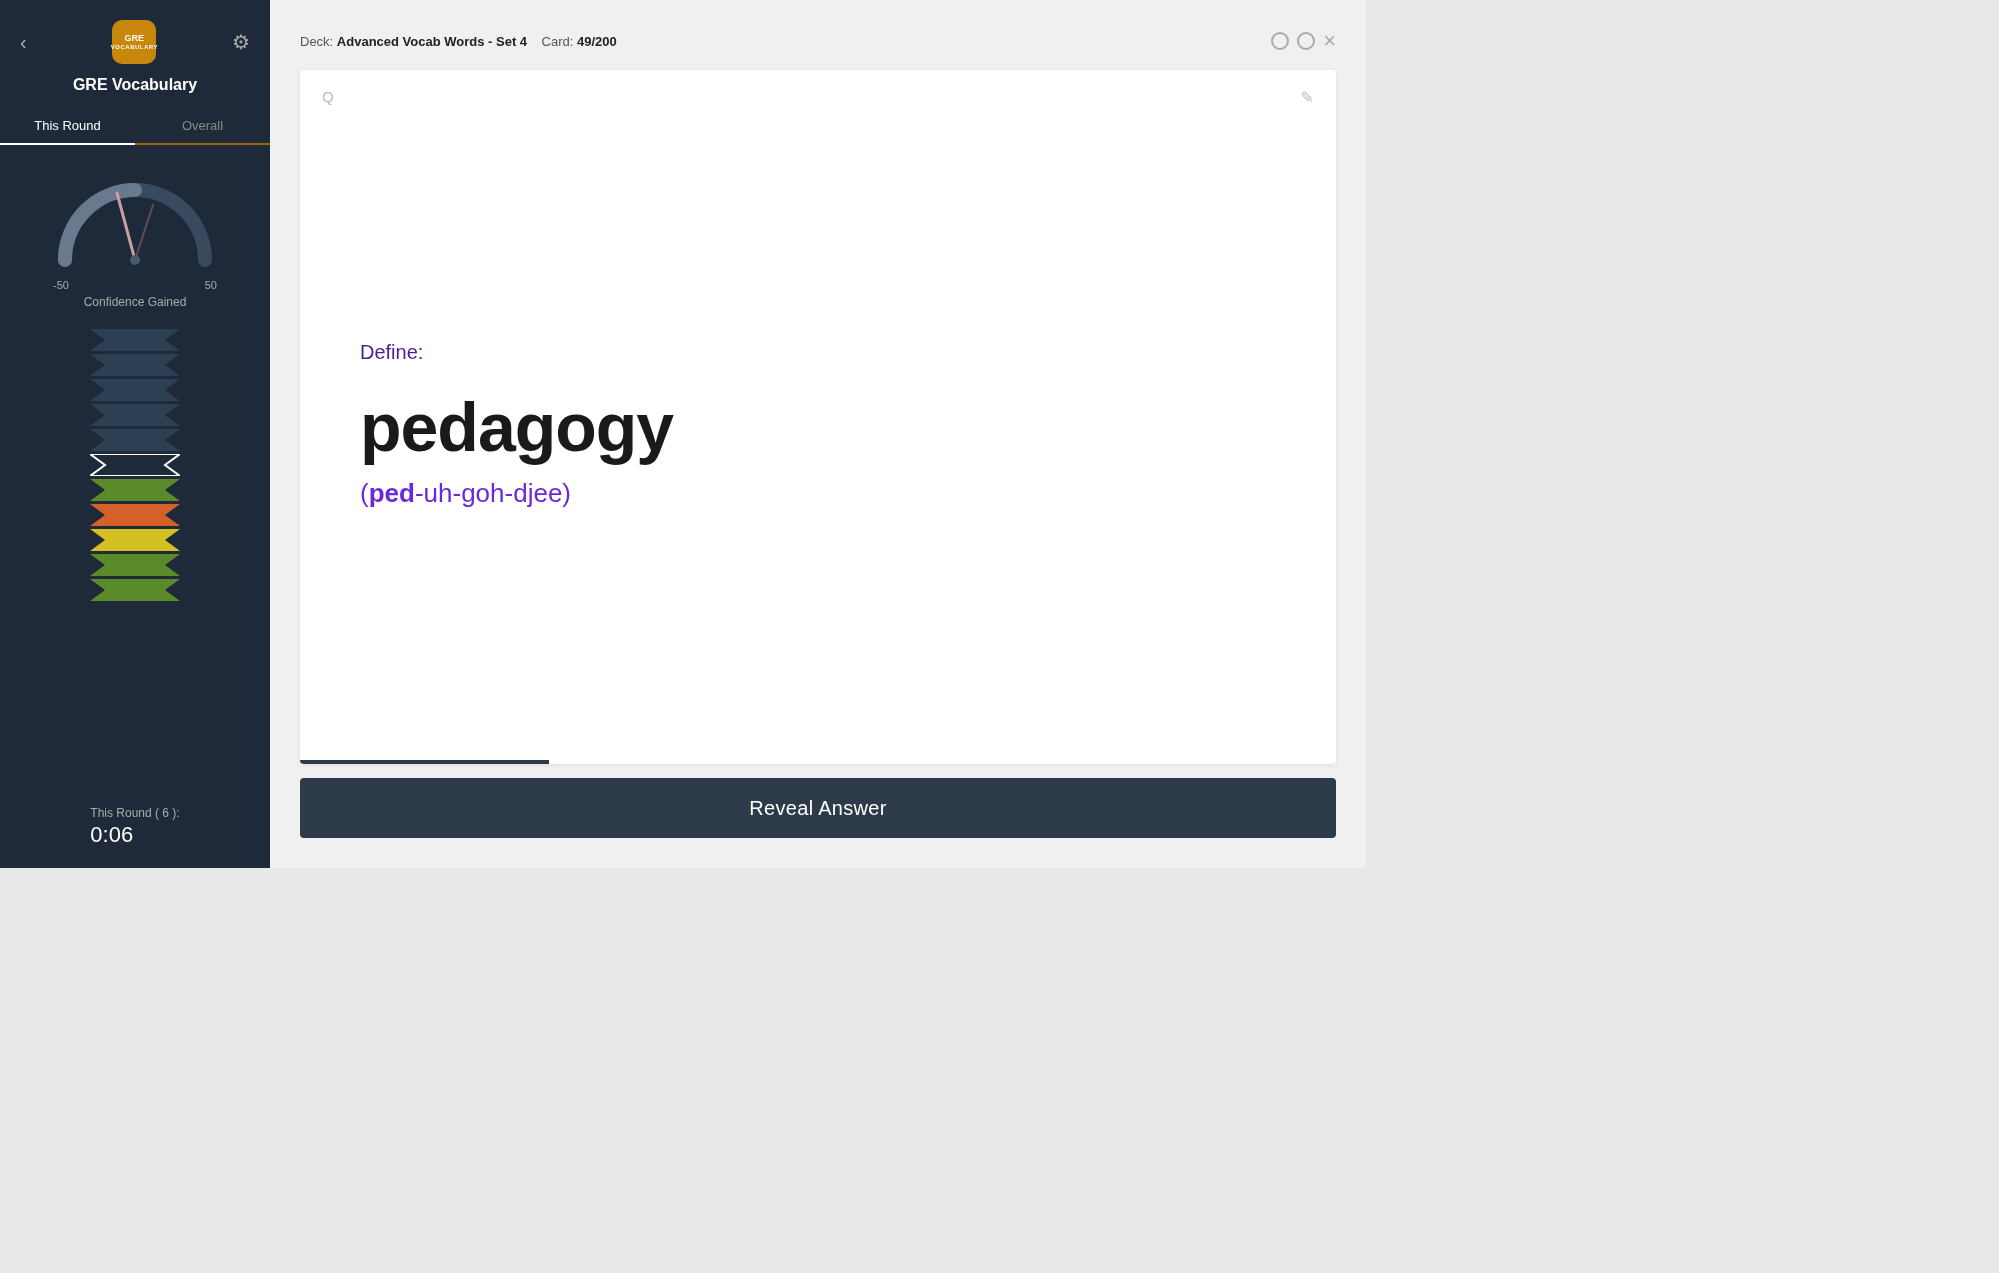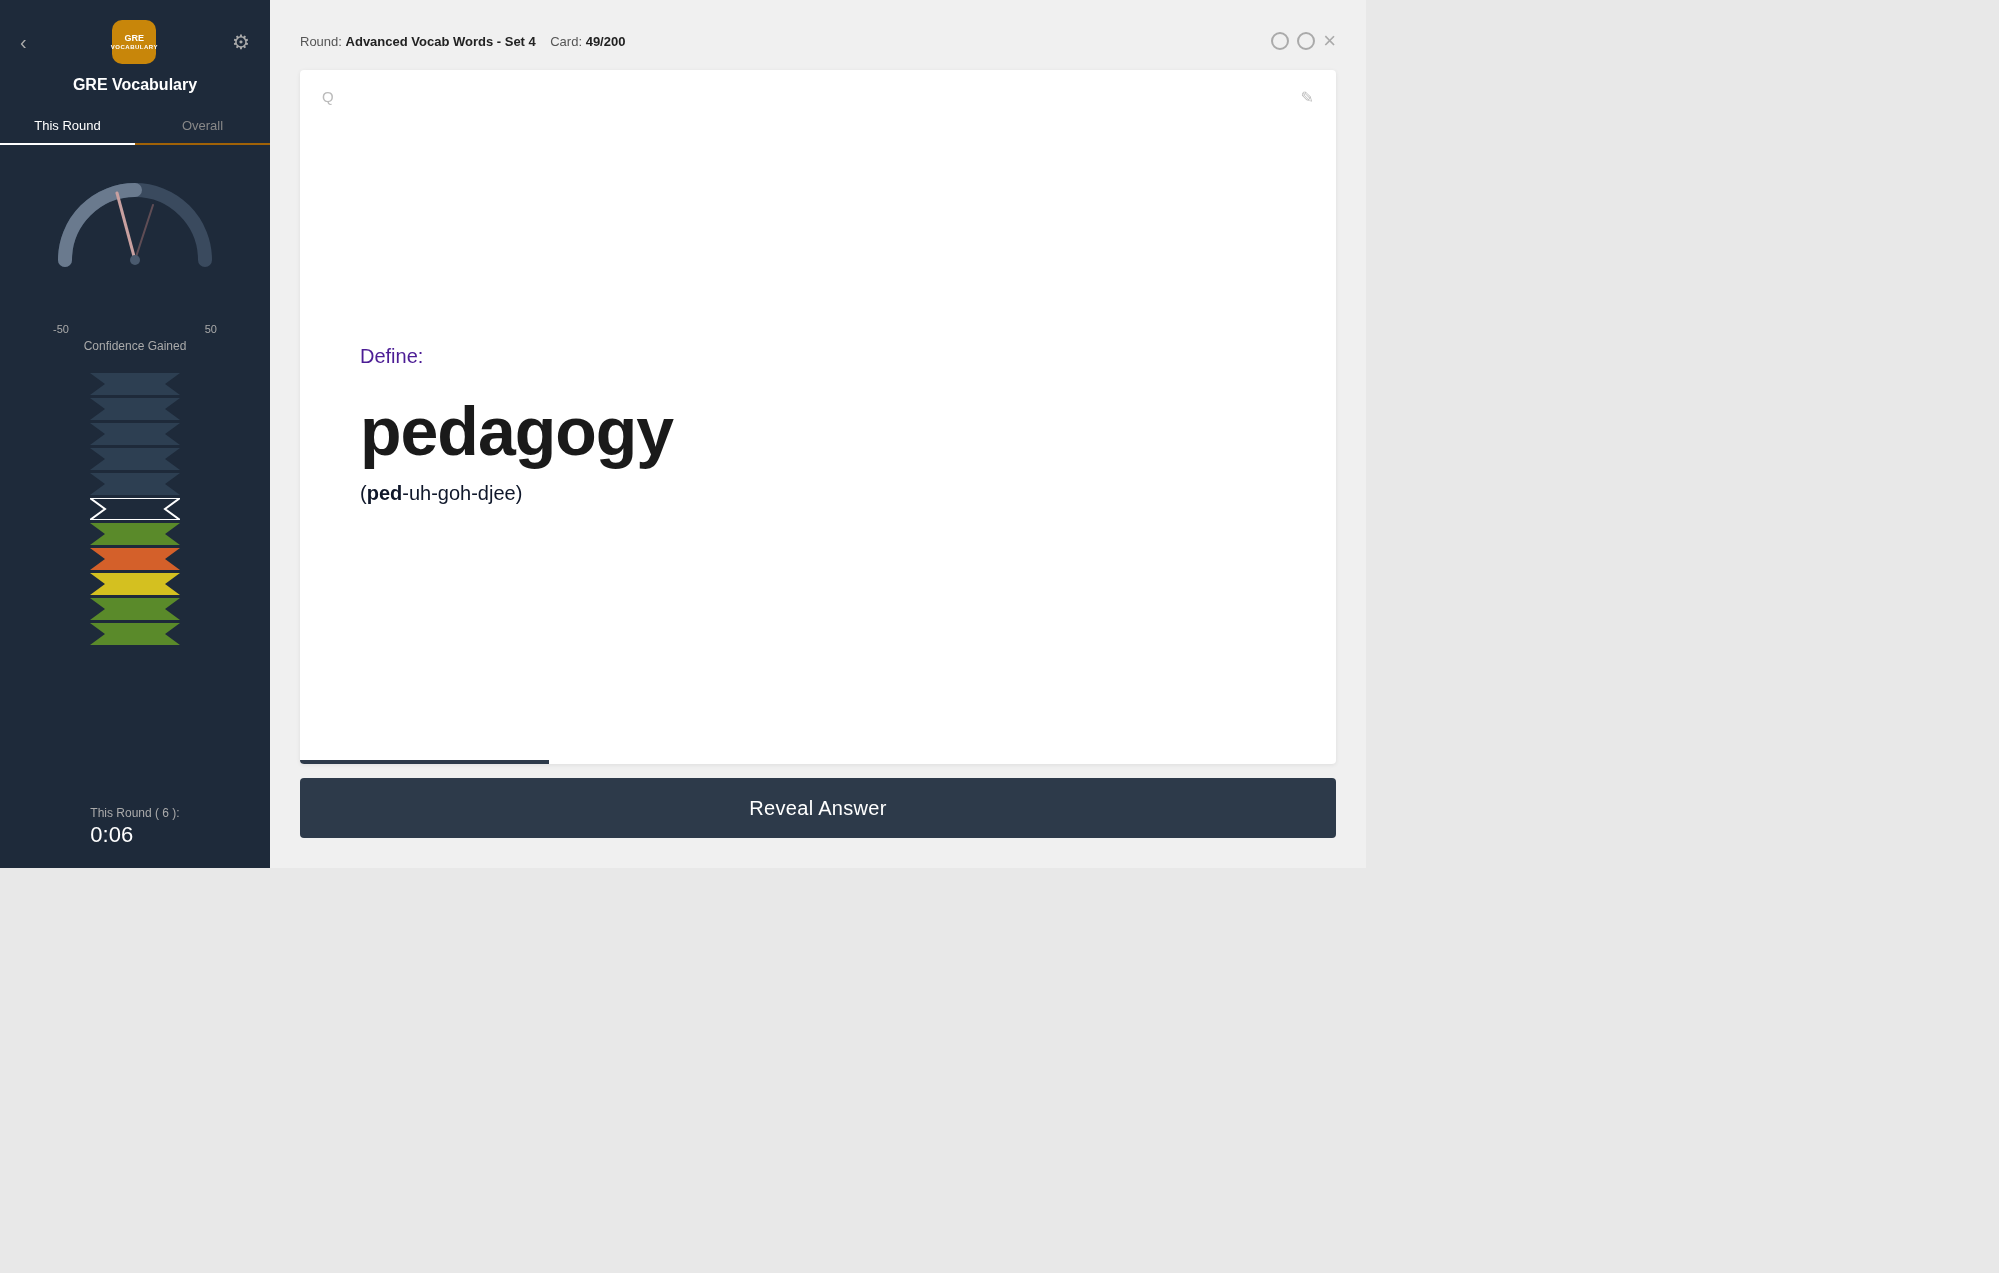--- a/index.html
+++ b/index.html
@@ -123,21 +123,20 @@
       display: flex;
       justify-content: space-between;
       width: 180px;
       margin-top: -4px;
       padding: 0 8px;
     }
 
     .gauge-label {
       color: #aaa;
       font-size: 11px;
-      margin-top: 44px;
     }
 
     .confidence-label {
       color: #aaa;
       font-size: 12px;
       margin-top: 4px;
       margin-bottom: 20px;
     }
 
     .timer-section {
@@ -249,22 +248,22 @@
 
     .word-main {
       font-size: 68px;
       font-weight: 700;
       color: #1a1a1a;
       margin-bottom: 12px;
       letter-spacing: -1px;
     }
 
     .word-pronunciation {
-      font-size: 20px;
-      color: #0f172a;
+      font-size: 26px;
+      color: #6d28d9;
     }
 
     .word-pronunciation .stress {
       font-weight: 700;
     }
 
     
     .card-progress-bar {
       height: 4px;
       background: #333;
@@ -385,21 +384,21 @@
   <div class="timer-section" style="margin-top: auto; padding-top: 16px;">
     <span>This Round ( 6 ):</span>
     <span class="timer-value">0:06</span>
   </div>
 </div>
 
 <div class="main-area">
 
   <div class="card-header">
     <div class="deck-info">
-      <span>Round:</span>
+      <span>Deck:</span>
       <strong>Advanced Vocab Words - Set 4</strong>
       &nbsp;&nbsp;
       <span>Card:</span>
       <strong>49/200</strong>
     </div>
     <div class="card-icons">
       <span class="circle-icon"></span>
       <span class="circle-icon"></span>
       <span class="close-btn">×</span>
     </div>

